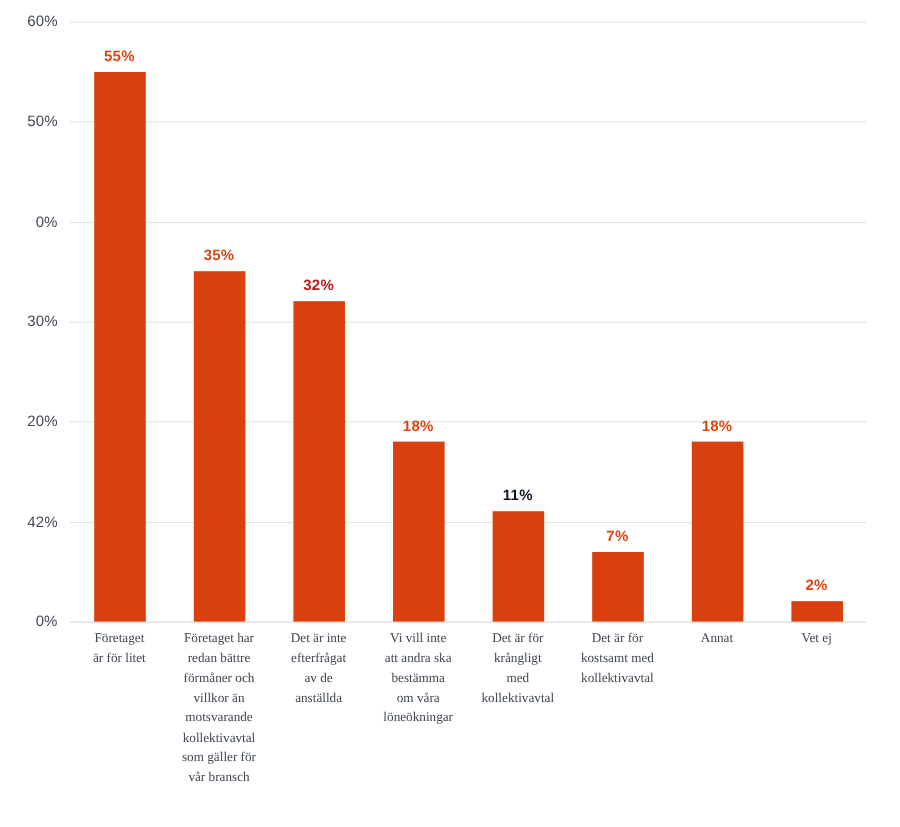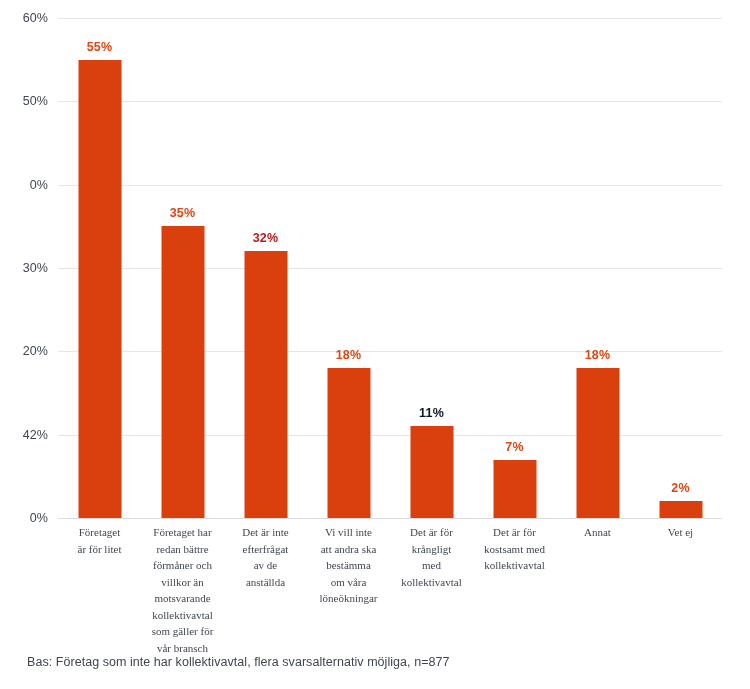--- a/index.html
+++ b/index.html
@@ -225,15 +225,14 @@
         <span>kollektivavtal</span>
       </div>
       <div class="x-cat" style="left: 498px; width: 83px;">
         <span>Annat</span>
       </div>
       <div class="x-cat" style="left: 581px; width: 83px;">
         <span>Vet ej</span>
       </div>
     </div>
 
-  <div class="footnote">Bas: Företag som inte har kollektivavtal, flera svarsalternativ möjliga, n=877</div>
 
 </div>
 
 </body></html>

